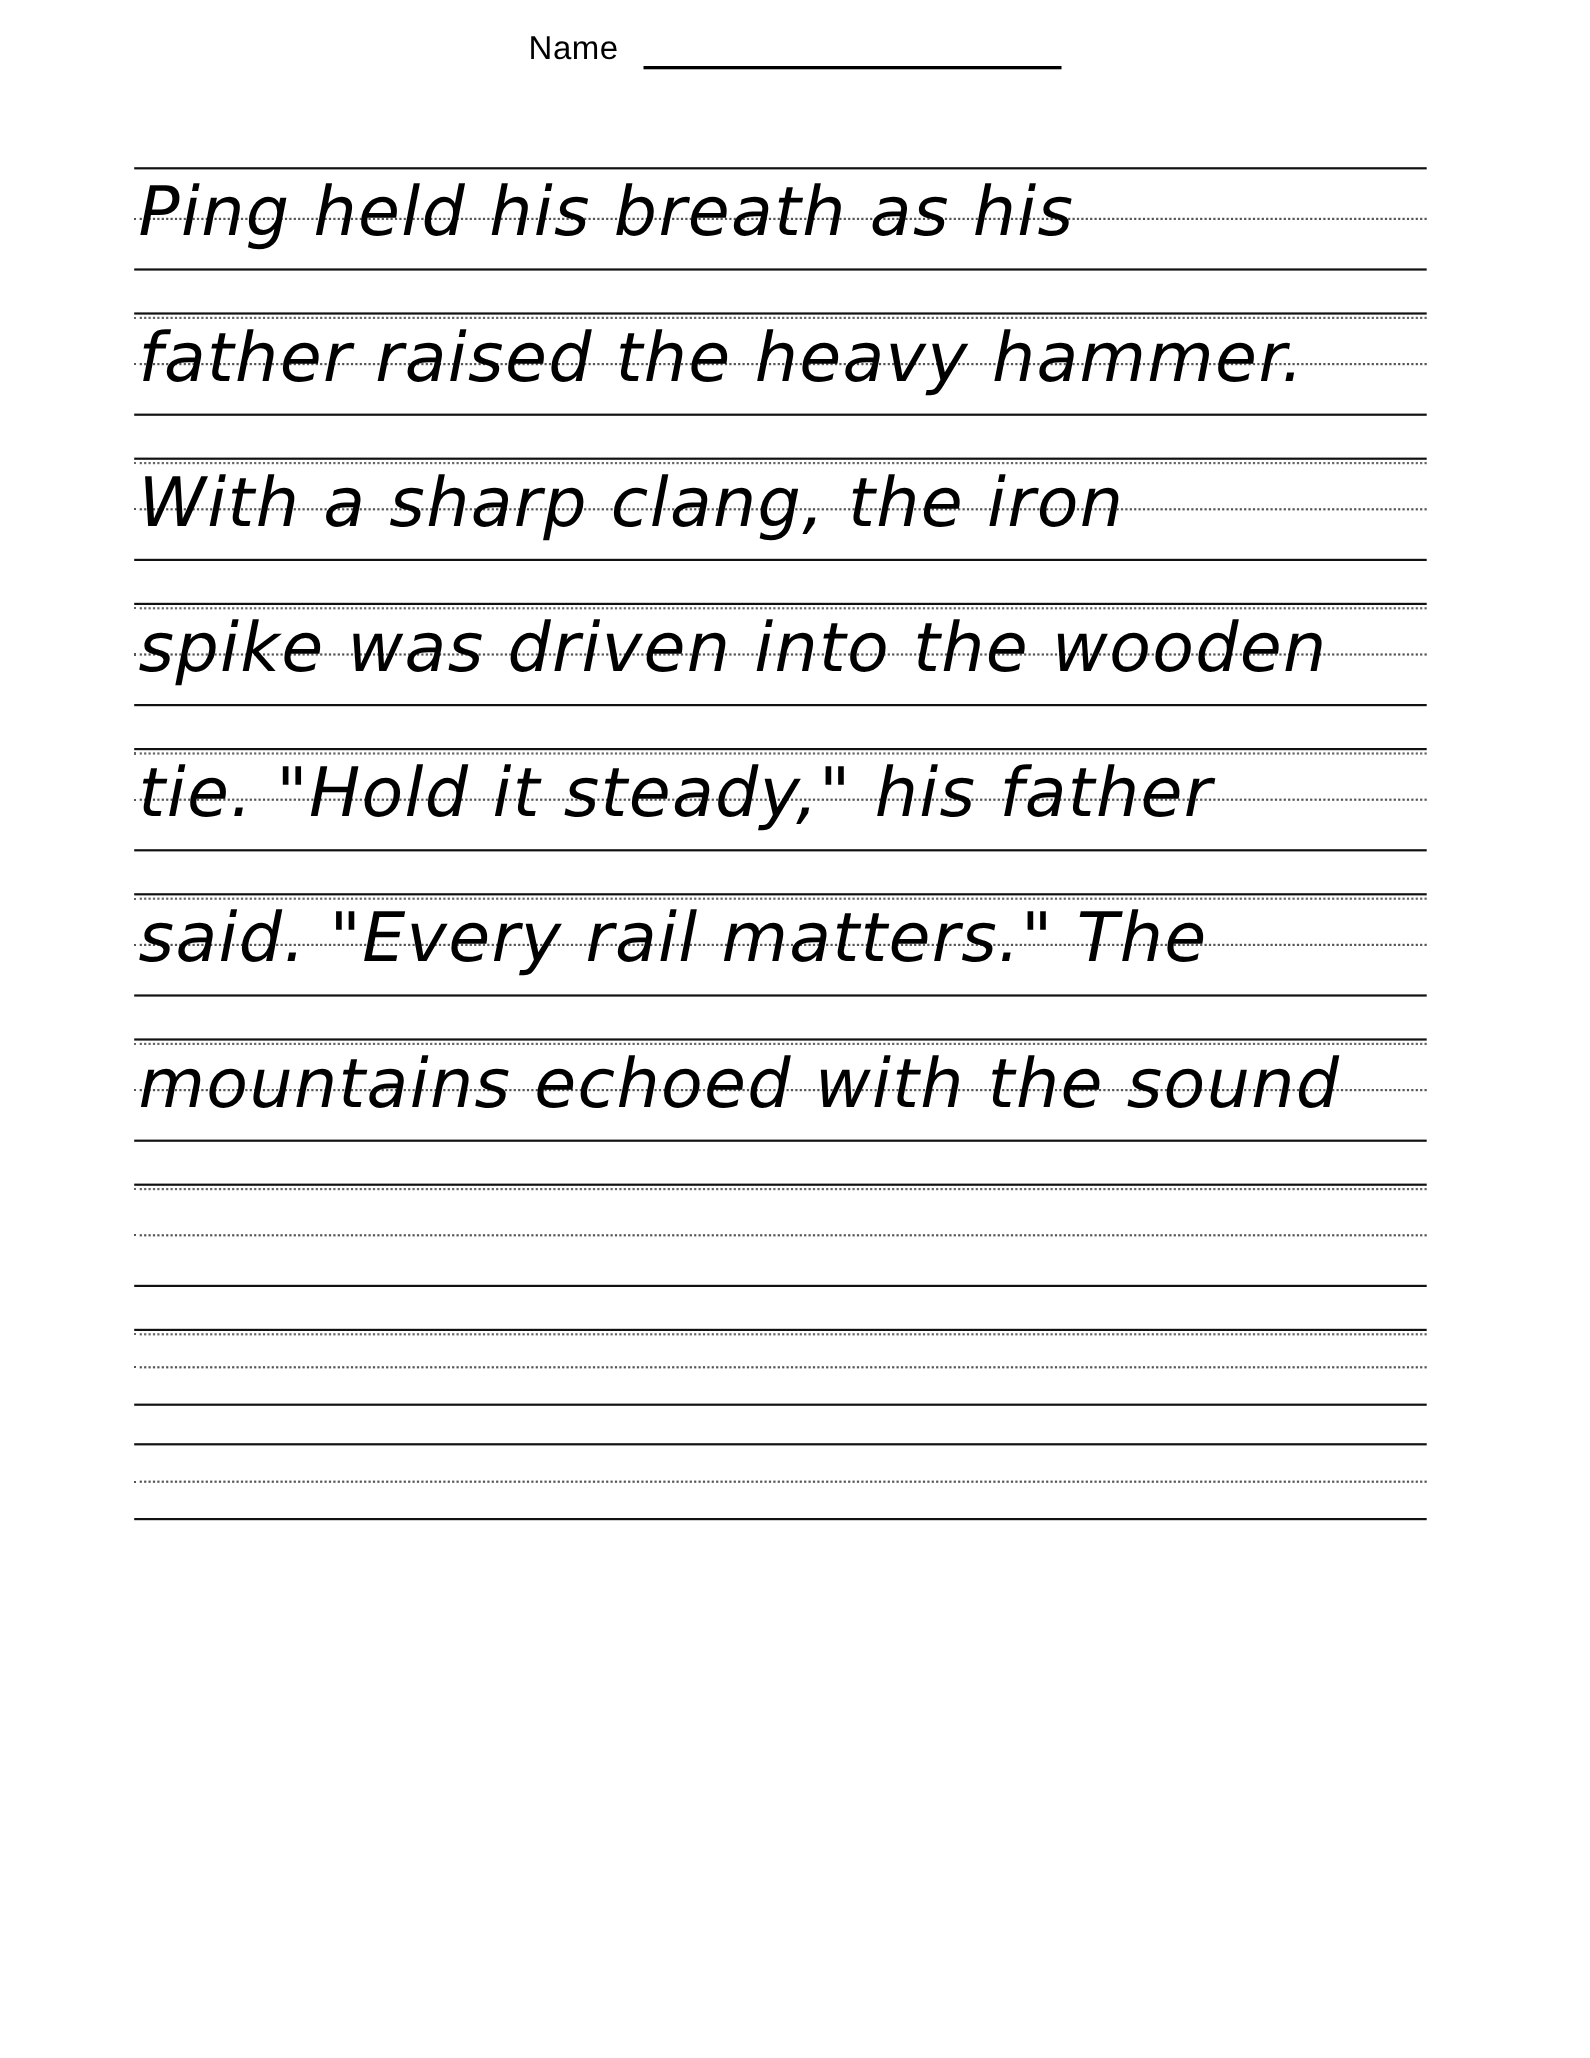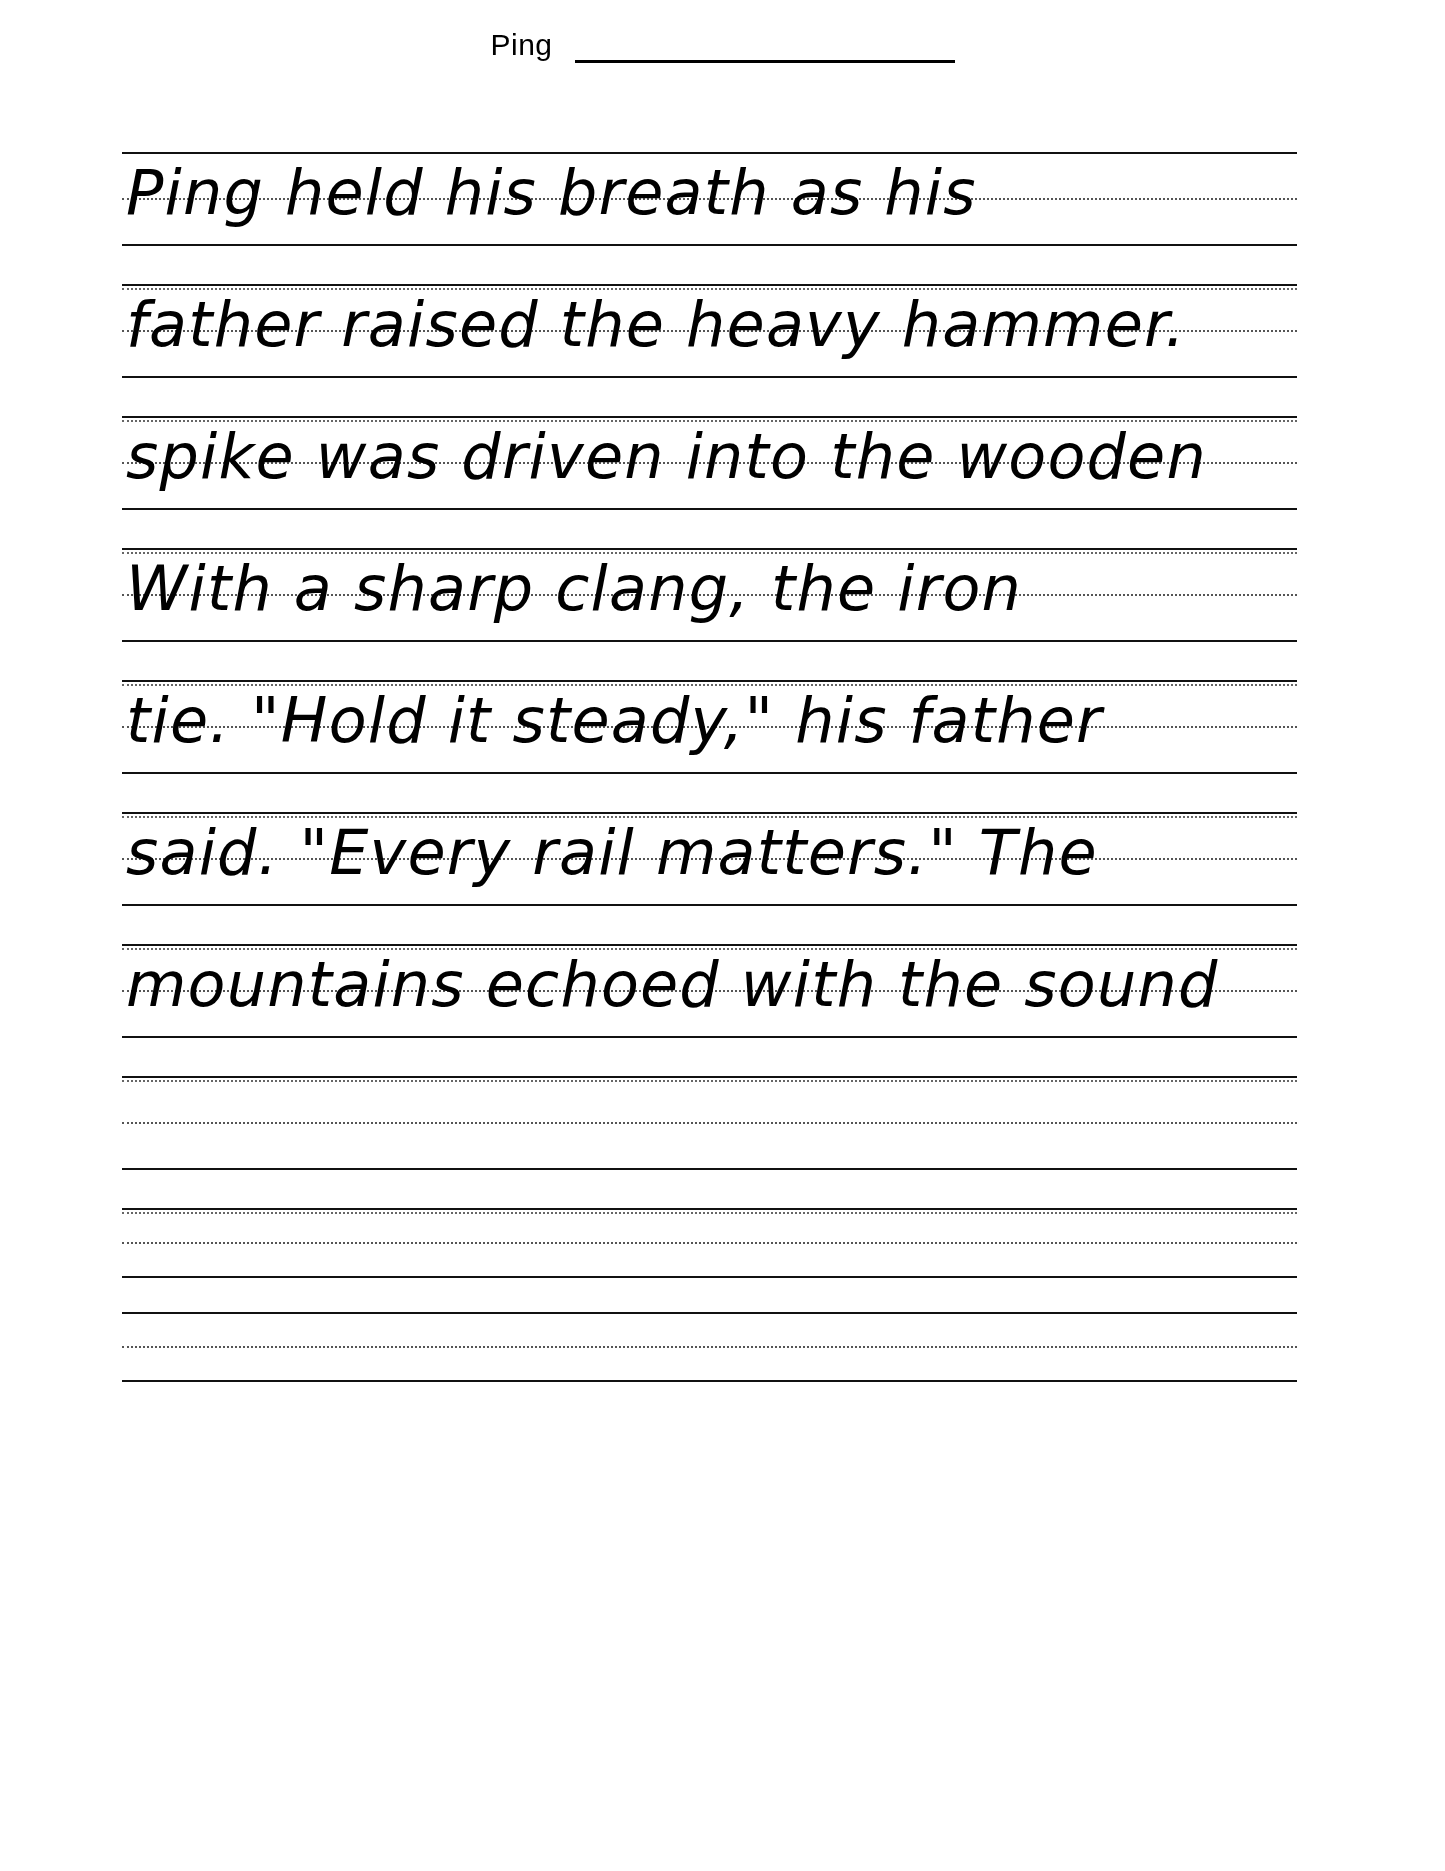--- a/index.html
+++ b/index.html
@@ -115,21 +115,21 @@
   .tail-row .line-top { top: 0; }
   .tail-row .line-mid { top: 34px; }
   .tail-row .line-base { top: 68px; }
 </style>
 </head>
 <body>
 
 <div class="page">
 
   <div class="name-row">
-    <span class="name-label">Ping</span>
+    <span class="name-label">Name</span>
     <span class="name-blank"></span>
   </div>
 
   <div class="sheet">
 
     <div class="row">
       <div class="line-top"></div>
       <div class="line-mid"></div>
       <div class="line-base"></div>
       <div class="line-desc"></div>
@@ -142,29 +142,29 @@
       <div class="line-base"></div>
       <div class="line-desc"></div>
       <div class="text">father raised the heavy hammer.</div>
     </div>
 
     <div class="row">
       <div class="line-top"></div>
       <div class="line-mid"></div>
       <div class="line-base"></div>
       <div class="line-desc"></div>
+      <div class="text">With a sharp clang, the iron</div>
+    </div>
+
+    <div class="row">
+      <div class="line-top"></div>
+      <div class="line-mid"></div>
+      <div class="line-base"></div>
+      <div class="line-desc"></div>
       <div class="text">spike was driven into the wooden</div>
-    </div>
-
-    <div class="row">
-      <div class="line-top"></div>
-      <div class="line-mid"></div>
-      <div class="line-base"></div>
-      <div class="line-desc"></div>
-      <div class="text">With a sharp clang, the iron</div>
     </div>
 
     <div class="row">
       <div class="line-top"></div>
       <div class="line-mid"></div>
       <div class="line-base"></div>
       <div class="line-desc"></div>
       <div class="text">tie. "Hold it steady," his father</div>
     </div>
 

